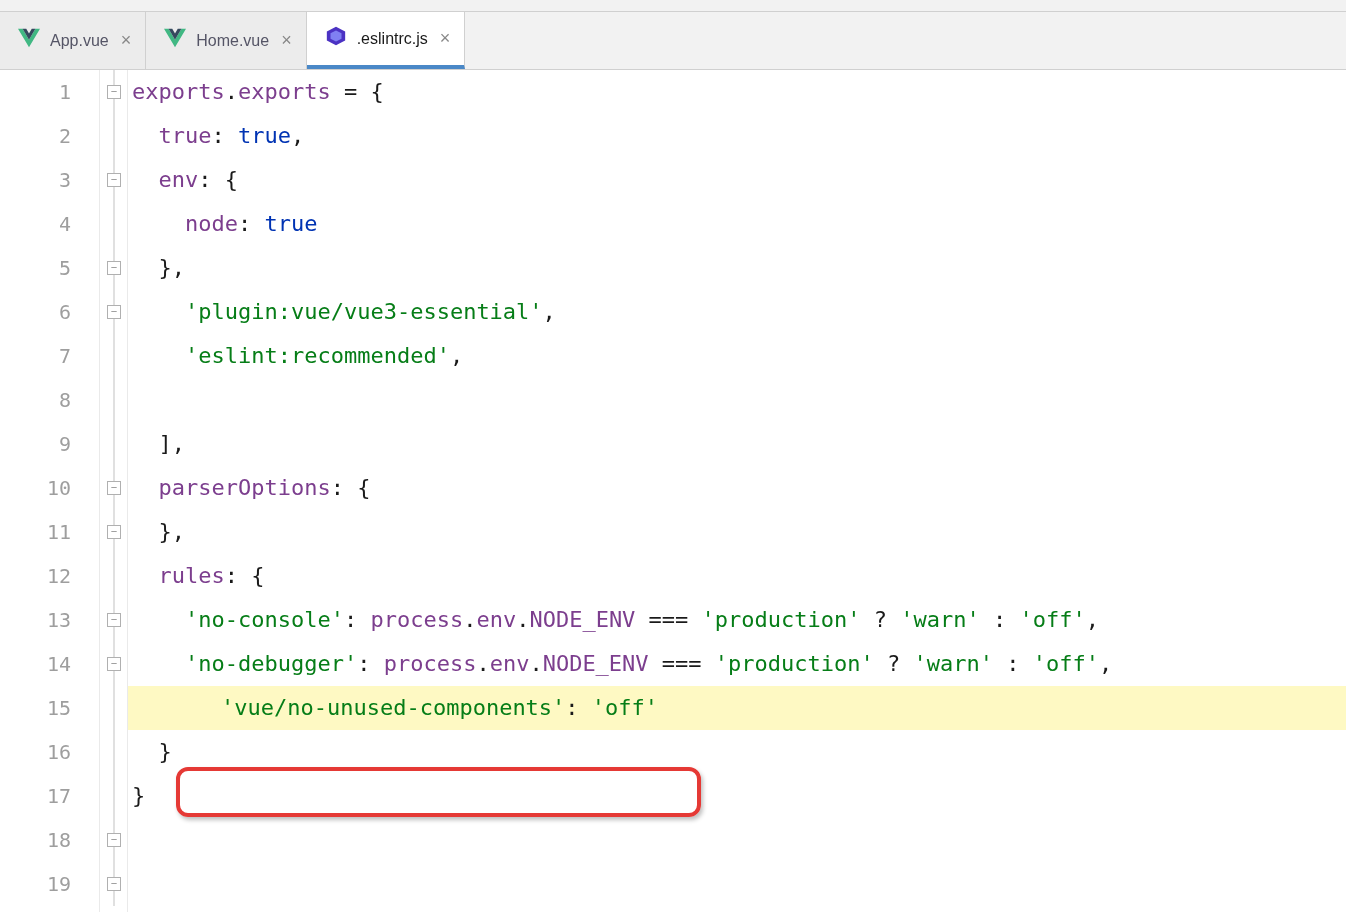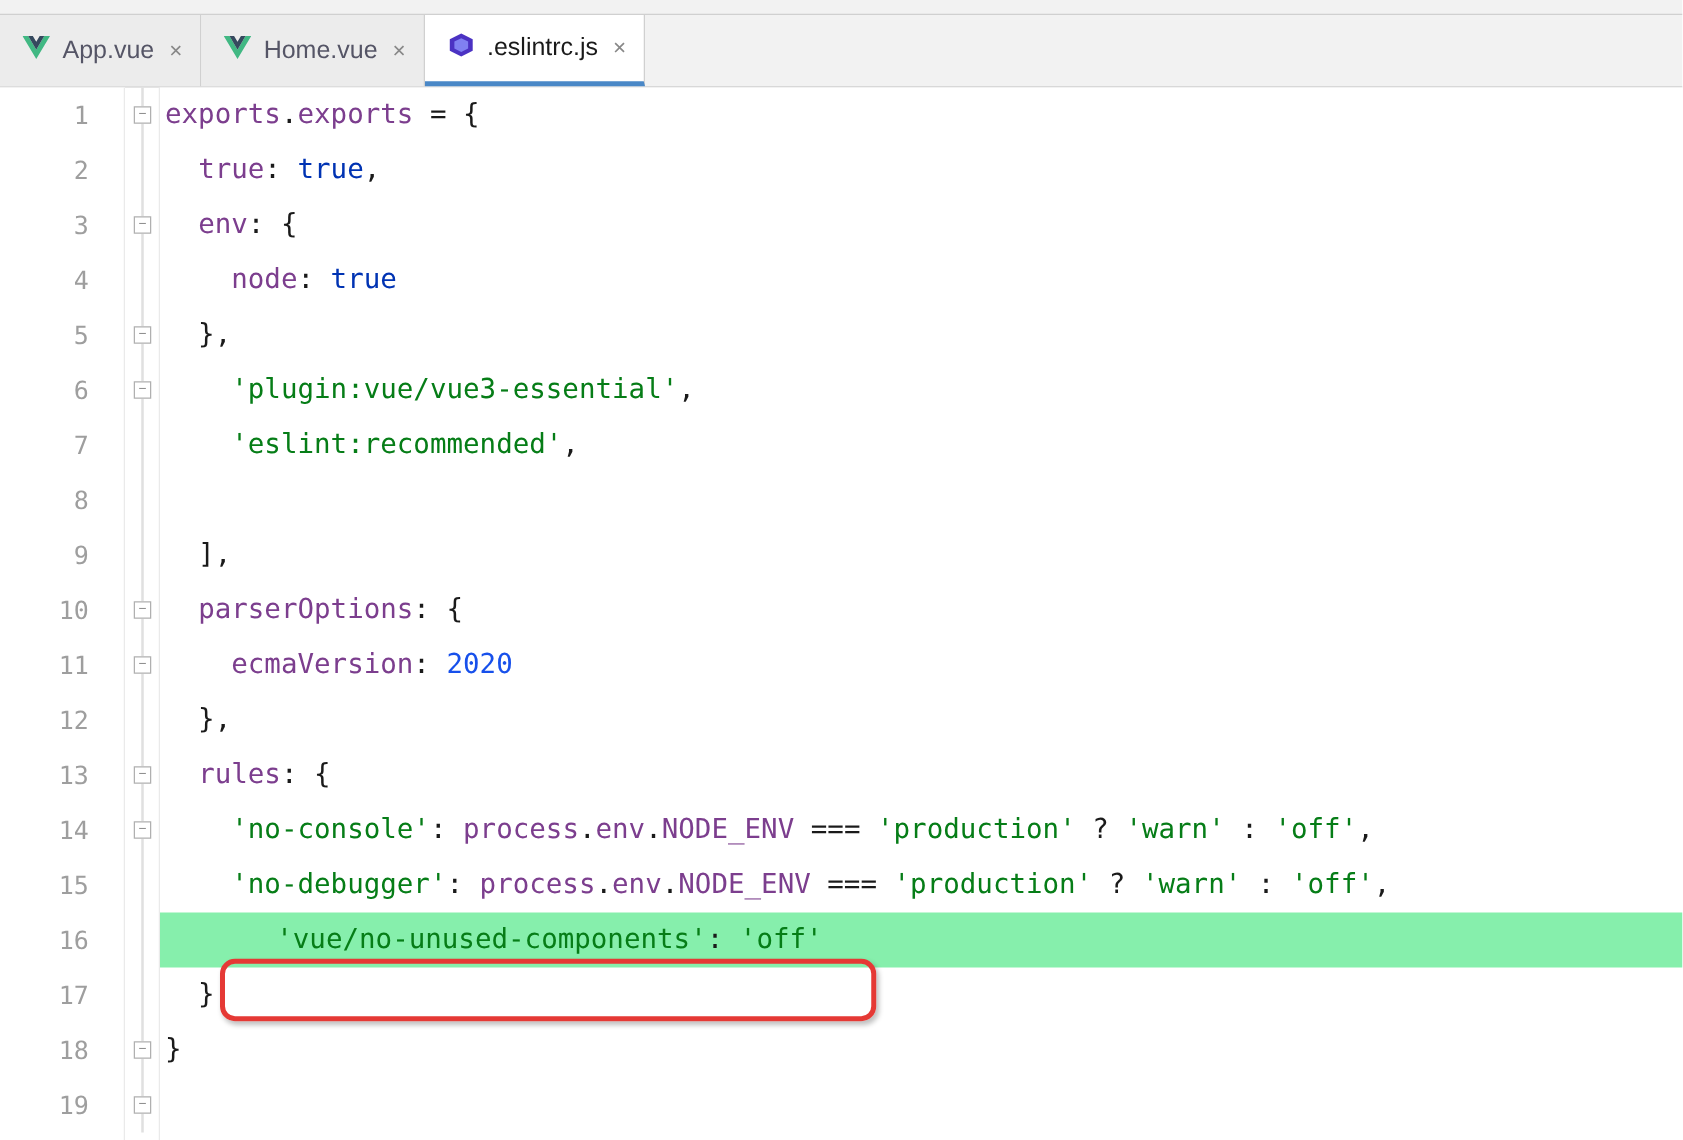--- a/index.html
+++ b/index.html
@@ -38,21 +38,21 @@
   text-align: right;
 }
 .tab-icon-vue {
   width: 22px; height: 20px;
 }
 .tab-icon-eslint {
   width: 22px; height: 22px;
 }
 .tab-label {
   font-family: -apple-system, "Segoe UI", sans-serif;
-  font-size: 20px;
+  font-size: 16px;
   color: #1a1a1a;
 }
 .tab.inactive .tab-label { color: #556; }
 .tab-close {
   font-family: sans-serif;
   font-size: 18px;
   color: #888;
   padding: 0 2px;
 }
 .editor-wrap {
@@ -86,21 +86,21 @@
 .code-line {
   height: 44px;
   line-height: 44px;
   white-space: pre;
   font-size: 22px;
   font-family: "Menlo", "Monaco", monospace;
   position: relative;
   padding-left: 4px;
 }
 .code-line.hl {
-  background: #86efac;
+  background: #fef9c3;
   padding-left: 40px;
 }
 .c-kw { color: #7c3e8e; }      
 .c-punc { color: #1a1a1a; }
 .c-bool { color: #0033b3; }
 .c-str { color: #067d17; }
 .c-num { color: #1750eb; }
 
 .fold-marker {
   position: absolute;
@@ -211,21 +211,20 @@
     <div class="code-line"><span class="c-kw">exports</span><span class="c-punc">.</span><span class="c-kw">exports</span><span class="c-punc"> = {</span></div>
     <div class="code-line"><span>  </span><span class="c-kw">true</span><span class="c-punc">: </span><span class="c-bool">true</span><span class="c-punc">,</span></div>
     <div class="code-line"><span>  </span><span class="c-kw">env</span><span class="c-punc">: {</span></div>
     <div class="code-line"><span>    </span><span class="c-kw">node</span><span class="c-punc">: </span><span class="c-bool">true</span></div>
     <div class="code-line"><span class="c-punc">  },</span></div>
     <div class="code-line"><span>    </span><span class="c-str">'plugin:vue/vue3-essential'</span><span class="c-punc">,</span></div>
     <div class="code-line"><span>    </span><span class="c-str">'eslint:recommended'</span><span class="c-punc">,</span></div>
     <div class="code-line"><span>    </span></div>
     <div class="code-line"><span class="c-punc">  ],</span></div>
     <div class="code-line"><span>  </span><span class="c-kw">parserOptions</span><span class="c-punc">: {</span></div>
-    <div class="code-line"><span>    </span><span class="c-kw">ecmaVersion</span><span class="c-punc">: </span><span class="c-num">2020</span></div>
     <div class="code-line"><span class="c-punc">  },</span></div>
     <div class="code-line"><span>  </span><span class="c-kw">rules</span><span class="c-punc">: {</span></div>
     <div class="code-line"><span>    </span><span class="c-str">'no-console'</span><span class="c-punc">: </span><span class="c-kw">process</span><span class="c-punc">.</span><span class="c-kw">env</span><span class="c-punc">.</span><span class="c-kw">NODE_ENV</span><span class="c-punc"> === </span><span class="c-str">'production'</span><span class="c-punc"> ? </span><span class="c-str">'warn'</span><span class="c-punc"> : </span><span class="c-str">'off'</span><span class="c-punc">,</span></div>
     <div class="code-line"><span>    </span><span class="c-str">'no-debugger'</span><span class="c-punc">: </span><span class="c-kw">process</span><span class="c-punc">.</span><span class="c-kw">env</span><span class="c-punc">.</span><span class="c-kw">NODE_ENV</span><span class="c-punc"> === </span><span class="c-str">'production'</span><span class="c-punc"> ? </span><span class="c-str">'warn'</span><span class="c-punc"> : </span><span class="c-str">'off'</span><span class="c-punc">,</span></div>
     <div class="code-line hl"><span>    </span><span class="c-str">'vue/no-unused-components'</span><span class="c-punc">: </span><span class="c-str">'off'</span></div>
     <div class="code-line"><span class="c-punc">  }</span></div>
     <div class="code-line"><span class="c-punc">}</span></div>
 
     <div class="red-box" style="top:697px; left:48px; width:525px; height:50px;"></div>
   </div>

